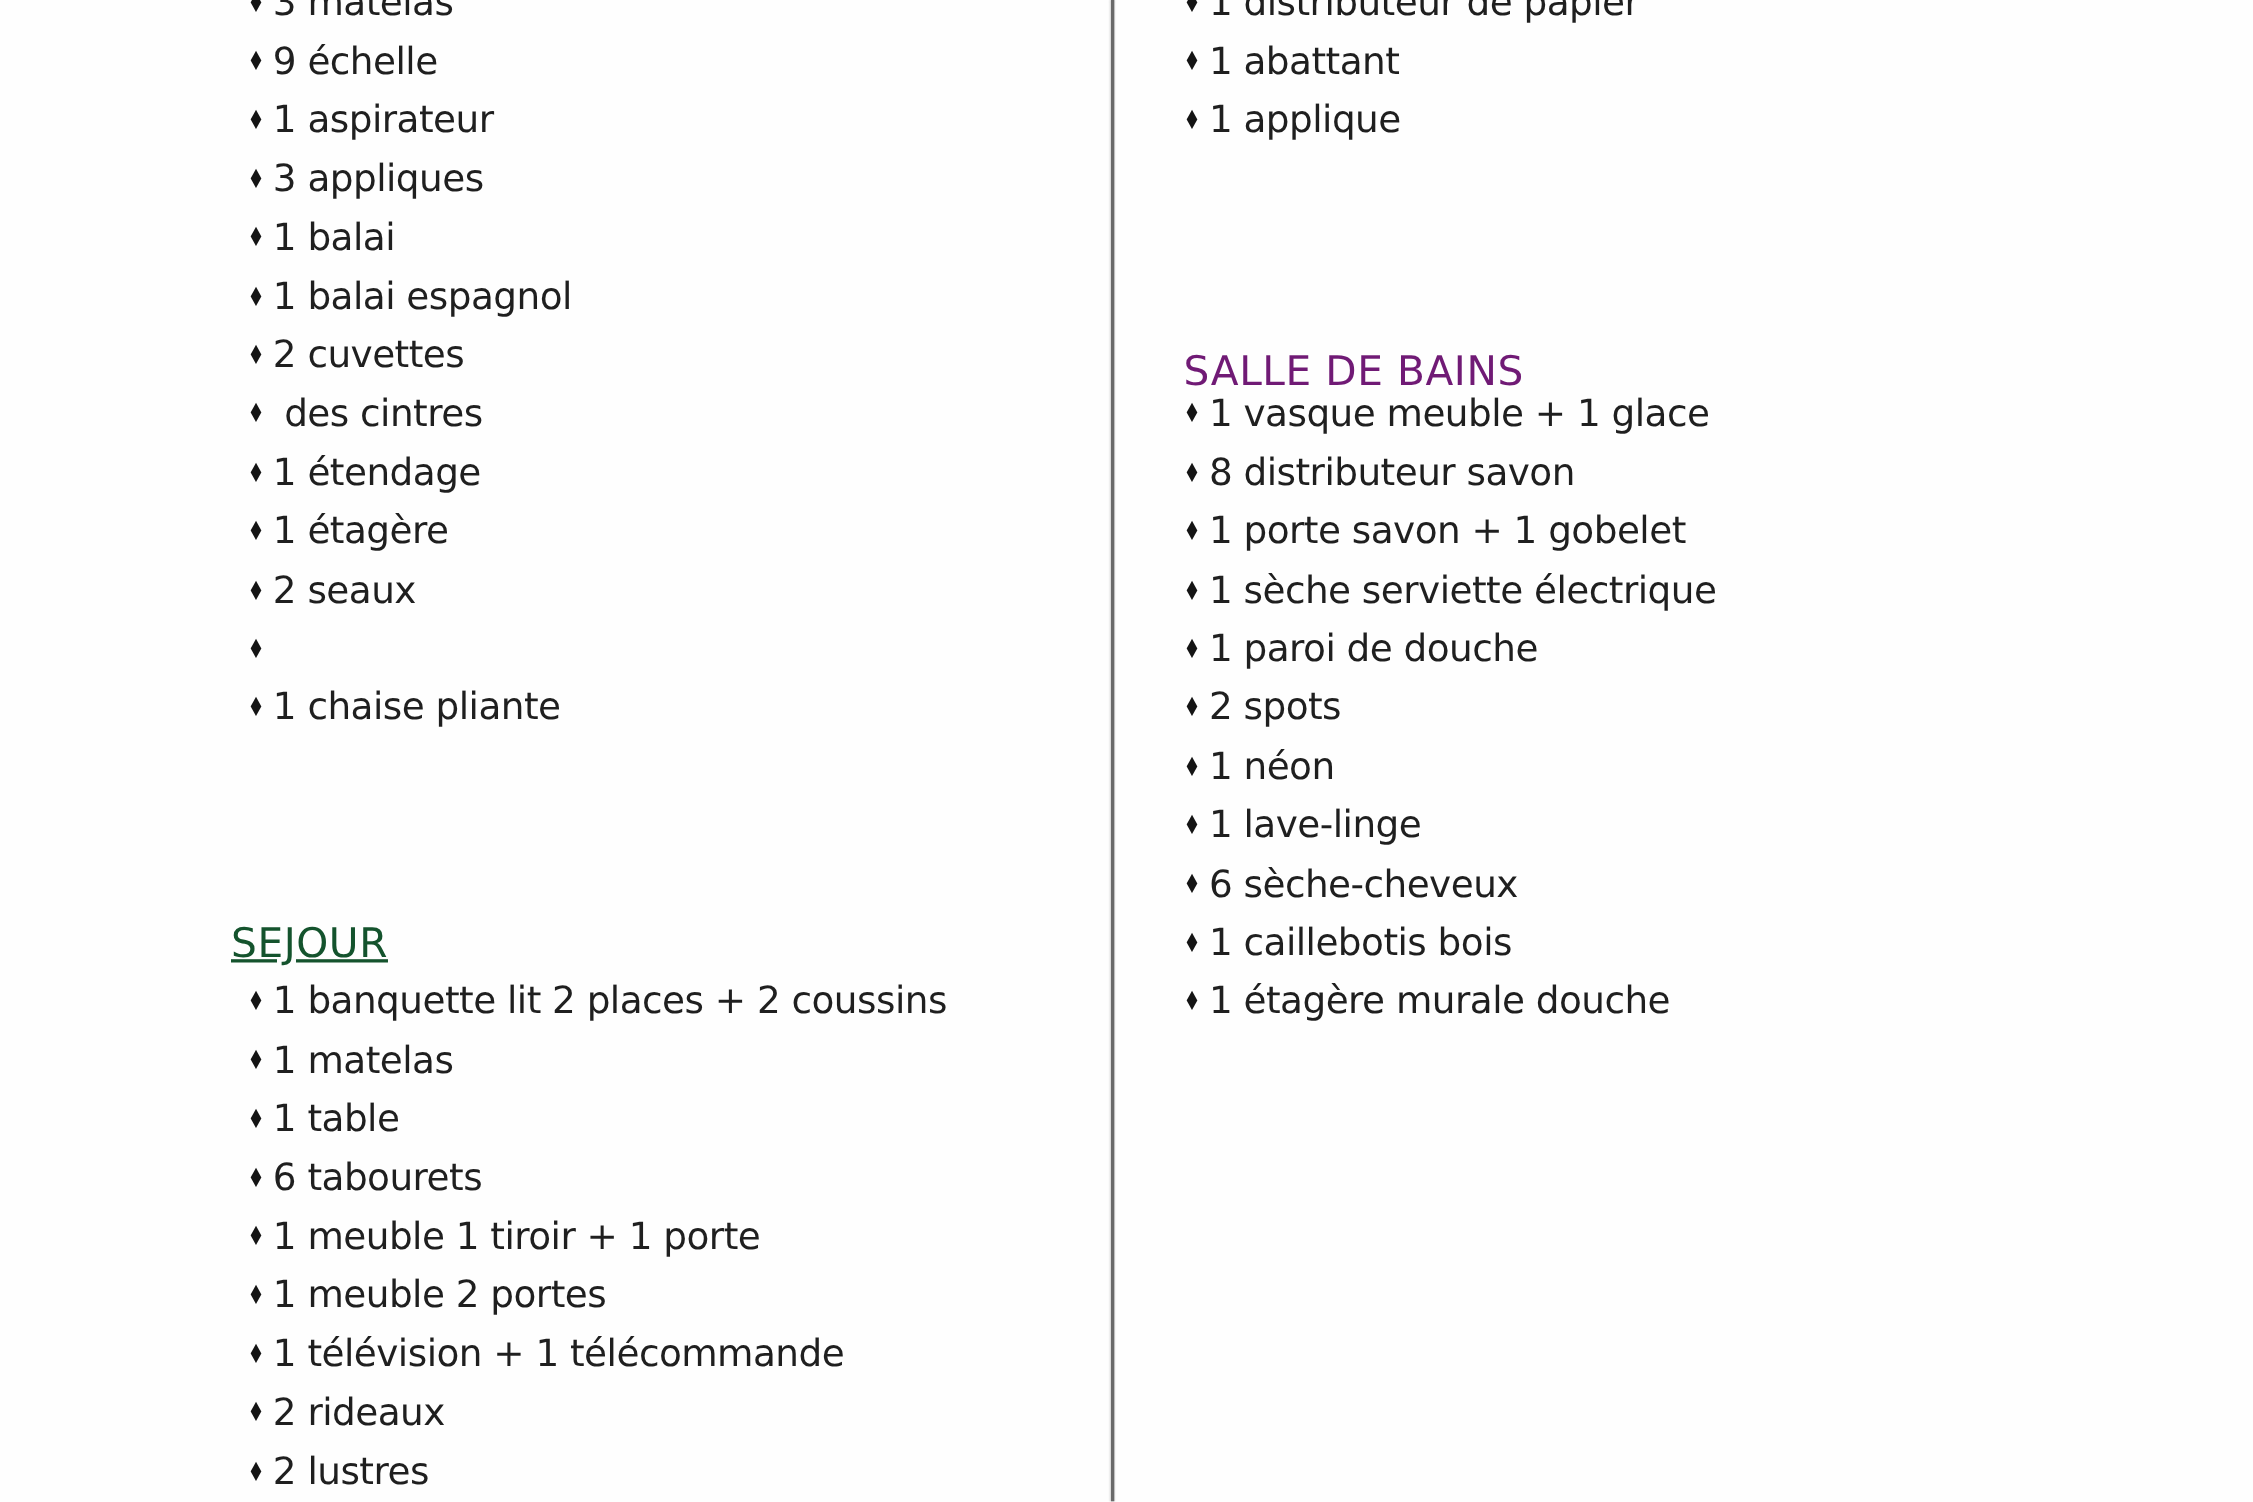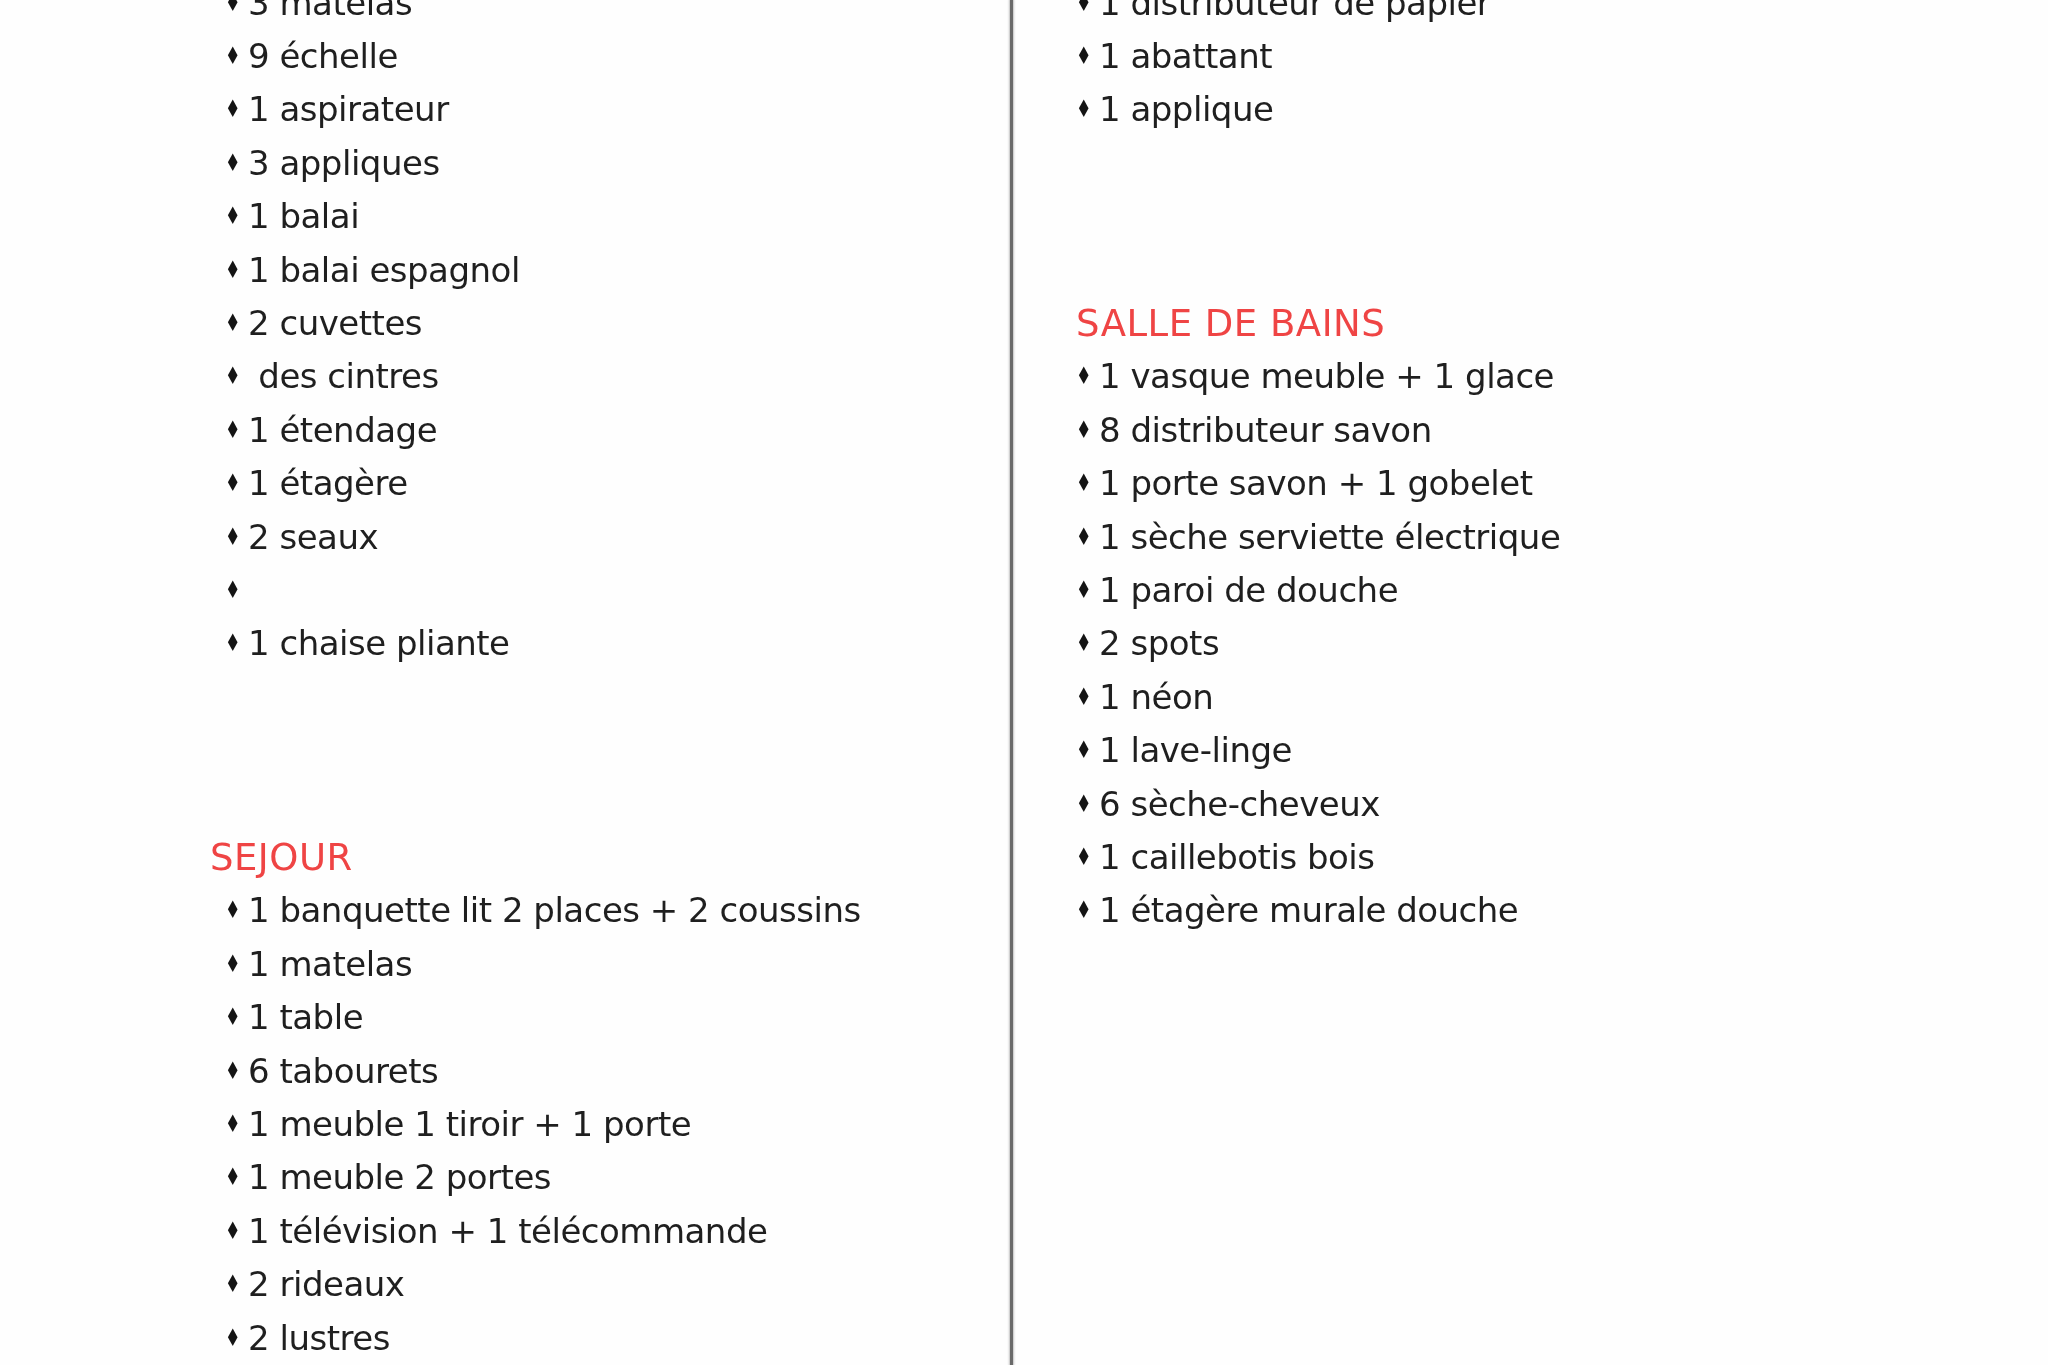--- a/index.html
+++ b/index.html
@@ -72,40 +72,40 @@
     <div class="line"><span class="bullet">♦</span><span class="item-text">1 balai espagnol</span></div>
     <div class="line"><span class="bullet">♦</span><span class="item-text">2 cuvettes</span></div>
     <div class="line"><span class="bullet">♦</span><span class="item-text"> des cintres</span></div>
     <div class="line"><span class="bullet">♦</span><span class="item-text">1 étendage</span></div>
     <div class="line"><span class="bullet">♦</span><span class="item-text">1 étagère</span></div>
     <div class="line"><span class="bullet">♦</span><span class="item-text">2 seaux</span></div>
     <div class="line"><span class="bullet">♦</span></div>
     <div class="line"><span class="bullet">♦</span><span class="item-text">1 chaise pliante</span></div>
   </div>
 
-  <div id="sejour-heading" class="heading" style="color: #ef4444;">SEJOUR</div>
+  <div id="sejour-heading" class="heading" style="color: #14532d; text-decoration: underline;">SEJOUR</div>
   <div id="sejour-list" class="list">
     <div class="line"><span class="bullet">♦</span><span class="item-text">1 banquette lit 2 places + 2 coussins</span></div>
     <div class="line"><span class="bullet">♦</span><span class="item-text">1 matelas</span></div>
     <div class="line"><span class="bullet">♦</span><span class="item-text">1 table</span></div>
     <div class="line"><span class="bullet">♦</span><span class="item-text">6 tabourets</span></div>
     <div class="line"><span class="bullet">♦</span><span class="item-text">1 meuble 1 tiroir + 1 porte</span></div>
     <div class="line"><span class="bullet">♦</span><span class="item-text">1 meuble 2 portes</span></div>
     <div class="line"><span class="bullet">♦</span><span class="item-text">1 télévision + 1 télécommande</span></div>
     <div class="line"><span class="bullet">♦</span><span class="item-text">2 rideaux</span></div>
     <div class="line"><span class="bullet">♦</span><span class="item-text">2 lustres</span></div>
   </div>
 
   <div id="right-top-list" class="list">
     <div class="line"><span class="bullet">♦</span><span class="item-text">1 distributeur de papier</span></div>
     <div class="line"><span class="bullet">♦</span><span class="item-text">1 abattant</span></div>
     <div class="line"><span class="bullet">♦</span><span class="item-text">1 applique</span></div>
   </div>
 
-  <div id="sdb-heading" class="heading" style="color: #ef4444;">SALLE DE BAINS</div>
+  <div id="sdb-heading" class="heading" style="color: #701a75; margin-top: 14px;">SALLE DE BAINS</div>
   <div id="sdb-list" class="list">
     <div class="line"><span class="bullet">♦</span><span class="item-text">1 vasque meuble + 1 glace</span></div>
     <div class="line"><span class="bullet">♦</span><span class="item-text">8 distributeur savon</span></div>
     <div class="line"><span class="bullet">♦</span><span class="item-text">1 porte savon + 1 gobelet</span></div>
     <div class="line"><span class="bullet">♦</span><span class="item-text">1 sèche serviette électrique</span></div>
     <div class="line"><span class="bullet">♦</span><span class="item-text">1 paroi de douche</span></div>
     <div class="line"><span class="bullet">♦</span><span class="item-text">2 spots</span></div>
     <div class="line"><span class="bullet">♦</span><span class="item-text">1 néon</span></div>
     <div class="line"><span class="bullet">♦</span><span class="item-text">1 lave-linge</span></div>
     <div class="line"><span class="bullet">♦</span><span class="item-text">6 sèche-cheveux</span></div>

